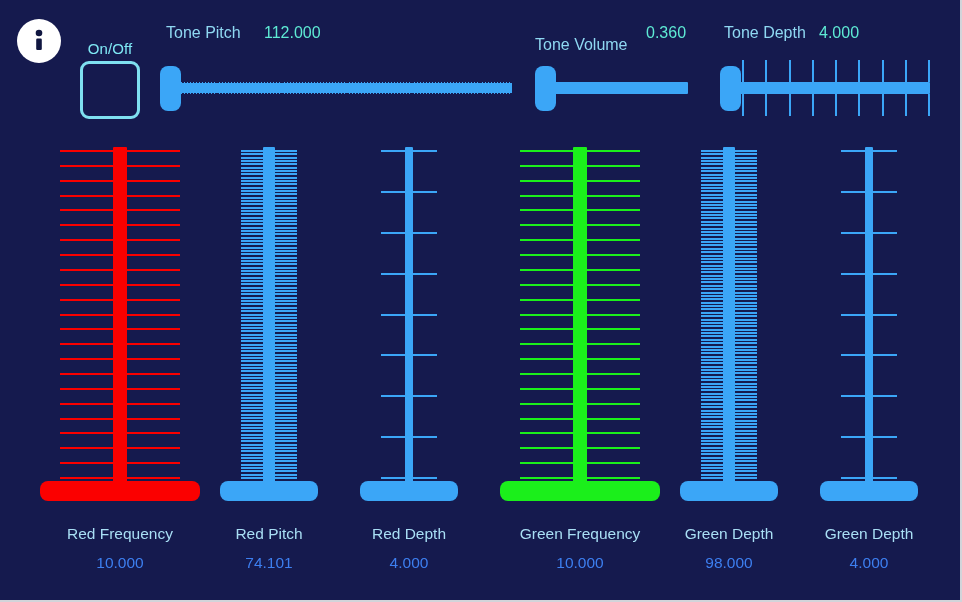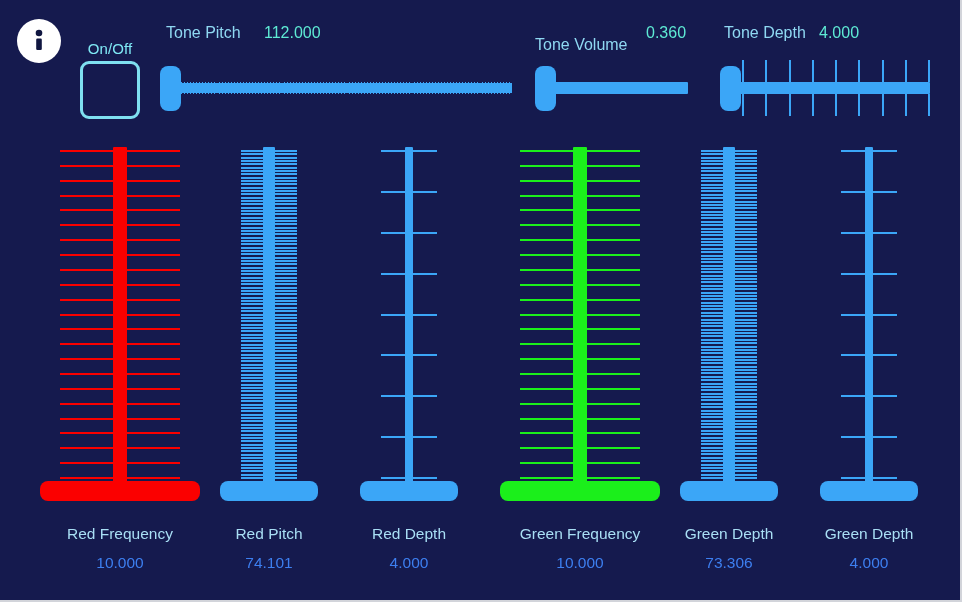--- a/index.html
+++ b/index.html
@@ -685,21 +685,21 @@
         <div class="vtick" style="left: 62px; width: 56px; top: 309.77px; background: rgb(59, 166, 247);"></div>
         <div class="vtick" style="left: 62px; width: 56px; top: 313.14px; background: rgb(59, 166, 247);"></div>
         <div class="vtick" style="left: 62px; width: 56px; top: 316.52px; background: rgb(59, 166, 247);"></div>
         <div class="vtick" style="left: 62px; width: 56px; top: 319.89px; background: rgb(59, 166, 247);"></div>
         <div class="vtick" style="left: 62px; width: 56px; top: 323.26px; background: rgb(59, 166, 247);"></div>
         <div class="vtick" style="left: 62px; width: 56px; top: 326.63px; background: rgb(59, 166, 247);"></div>
         <div class="vtick" style="left: 62px; width: 56px; top: 330px; background: rgb(59, 166, 247);"></div>
         <div class="vhandle" style="left: 41px; width: 98px; height: 20px; top: 334px; background: rgb(59, 166, 247);"></div>
       </div>
       <div class="vlabel" style="left: 639px; top: 524px; width: 180px;">Green Depth</div>
-      <div class="vvalue" style="left: 639px; top: 553px; width: 180px;">73.306</div>
+      <div class="vvalue" style="left: 639px; top: 553px; width: 180px;">98.000</div>
       <div class="vslider" style="left: 779px; top: 147px; width: 180px; height: 354px;">
         <div class="vbar" style="left: 86px; width: 8px; height: 338px; background: rgb(59, 166, 247);"></div>
         <div class="vtick" style="left: 62px; width: 56px; top: 3px; background: rgb(59, 166, 247);"></div>
         <div class="vtick" style="left: 62px; width: 56px; top: 43.88px; background: rgb(59, 166, 247);"></div>
         <div class="vtick" style="left: 62px; width: 56px; top: 84.75px; background: rgb(59, 166, 247);"></div>
         <div class="vtick" style="left: 62px; width: 56px; top: 125.63px; background: rgb(59, 166, 247);"></div>
         <div class="vtick" style="left: 62px; width: 56px; top: 166.5px; background: rgb(59, 166, 247);"></div>
         <div class="vtick" style="left: 62px; width: 56px; top: 207.38px; background: rgb(59, 166, 247);"></div>
         <div class="vtick" style="left: 62px; width: 56px; top: 248.25px; background: rgb(59, 166, 247);"></div>
         <div class="vtick" style="left: 62px; width: 56px; top: 289.13px; background: rgb(59, 166, 247);"></div>

